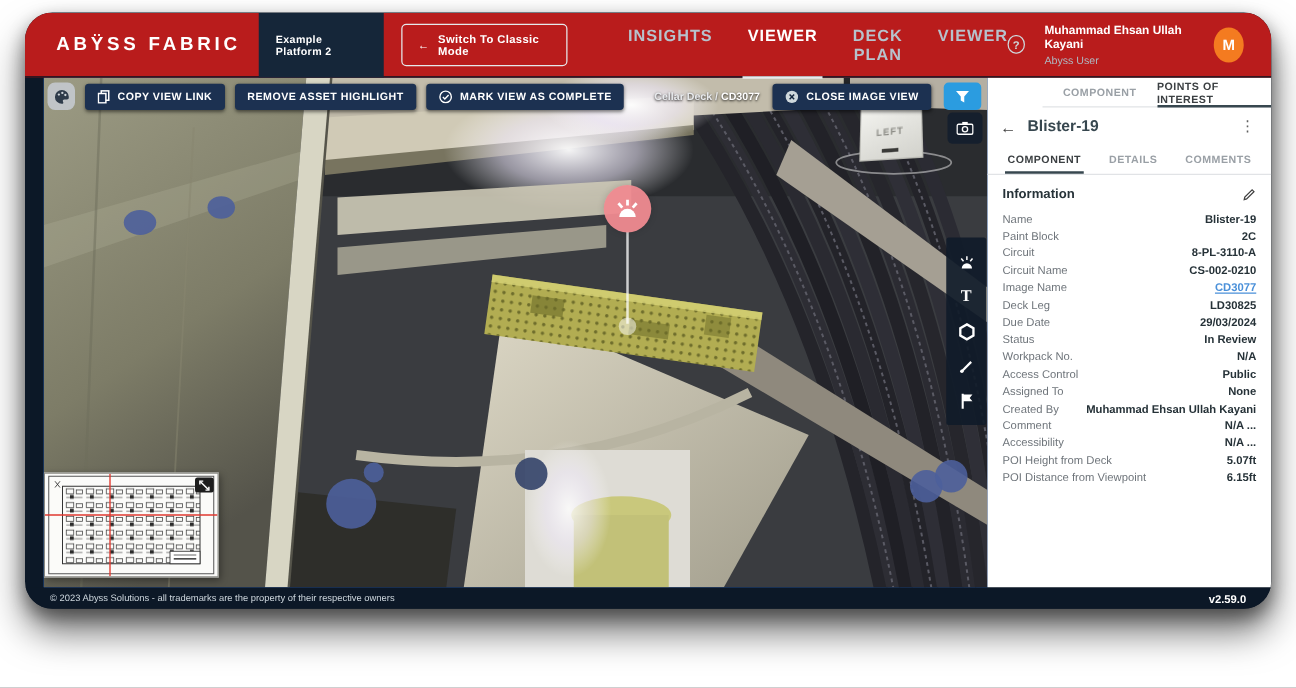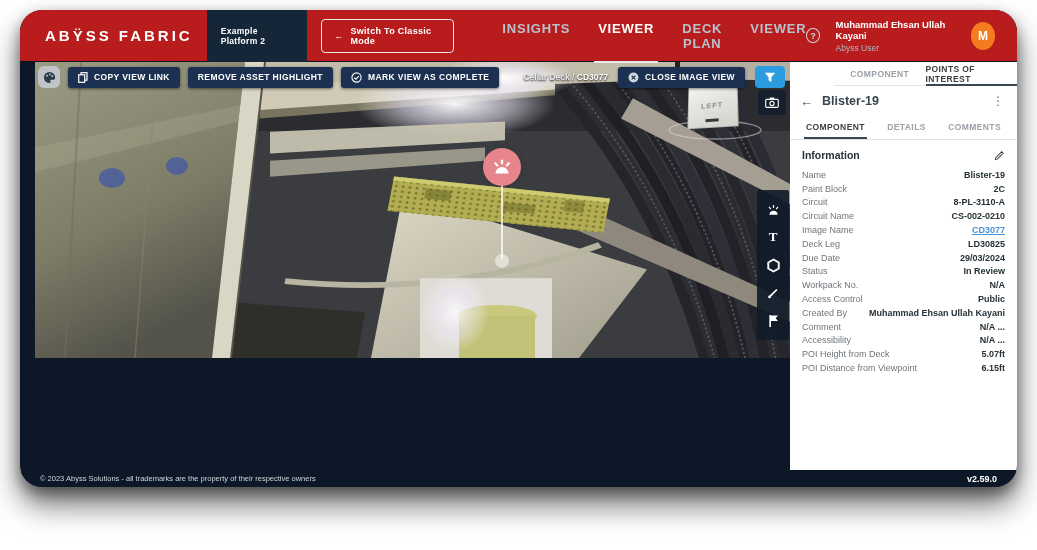--- a/index.html
+++ b/index.html
@@ -24,21 +24,21 @@
   .nav-spacer { flex:1; }
   .help-btn { width:15px; height:15px; border:1.4px solid #cfd8dc; border-radius:50%; color:#cfd8dc;
     font-size:9px; font-weight:bold; display:flex; align-items:center; justify-content:center; cursor:pointer; }
   .user-block { margin:0 12px 0 16px; text-align:left; }
   .user-name { color:#fff; font-size:9.5px; font-weight:bold; }
   .user-role { color:#aeb9c2; font-size:8.5px; margin-top:2px; }
   .avatar { width:28px; height:28px; border-radius:50%; background:#f47b20; color:#fff; font-weight:bold;
     font-size:12px; display:flex; align-items:center; justify-content:center; margin-right:22px; cursor:pointer; }
 
   
-  .viewer { position:absolute; left:15px; top:52px; width:755px; height:296px; overflow:hidden; background:#3b82f6;text-align:right; }
+  .viewer { position:absolute; left:15px; top:52px; width:755px; height:408px; overflow:hidden; background:#3b82f6;text-align:right; }
   .scene { position:absolute; inset:0; width:100%; height:100%; }
 
   .float-toolbar { position:absolute; left:3px; top:4px; display:flex; gap:8px; align-items:center; z-index:20; }
   .palette-btn { width:22px; height:22px; border-radius:6px; background:rgba(196,201,206,.9);
     display:flex; align-items:center; justify-content:center; cursor:pointer; }
   .tool-btn { height:21px; background:#1c3151; border-radius:3px; color:#fff; font-size:8.5px; font-weight:bold;
     letter-spacing:.4px; padding:0 10px; display:flex; align-items:center; gap:6px; cursor:pointer;
     box-shadow:0 1px 3px rgba(0,0,0,.5); white-space:nowrap; }
   .top-right-cluster { position:absolute; right:5px; top:4px; display:flex; gap:10px; align-items:center; z-index:20; }
   .breadcrumb { color:#e8eaed; font-size:8.5px; font-weight:bold; text-shadow:0 1px 2px rgba(0,0,0,.9); white-space:nowrap;}
@@ -418,20 +418,24 @@
           </div>
           <div class="field-row">
             <span class="f-label">Workpack No.</span>
             <span class="f-value">N/A</span>
           </div>
           <div class="field-row">
             <span class="f-label">Access Control</span>
             <span class="f-value">Public</span>
           </div>
           <div class="field-row">
+            <span class="f-label">Assigned To</span>
+            <span class="f-value">None</span>
+          </div>
+          <div class="field-row">
             <span class="f-label">Created By</span>
             <span class="f-value">Muhammad Ehsan Ullah Kayani</span>
           </div>
           <div class="field-row">
             <span class="f-label">Comment</span>
             <span class="f-value">N/A ...</span>
           </div>
           <div class="field-row">
             <span class="f-label">Accessibility</span>
             <span class="f-value">N/A ...</span>

